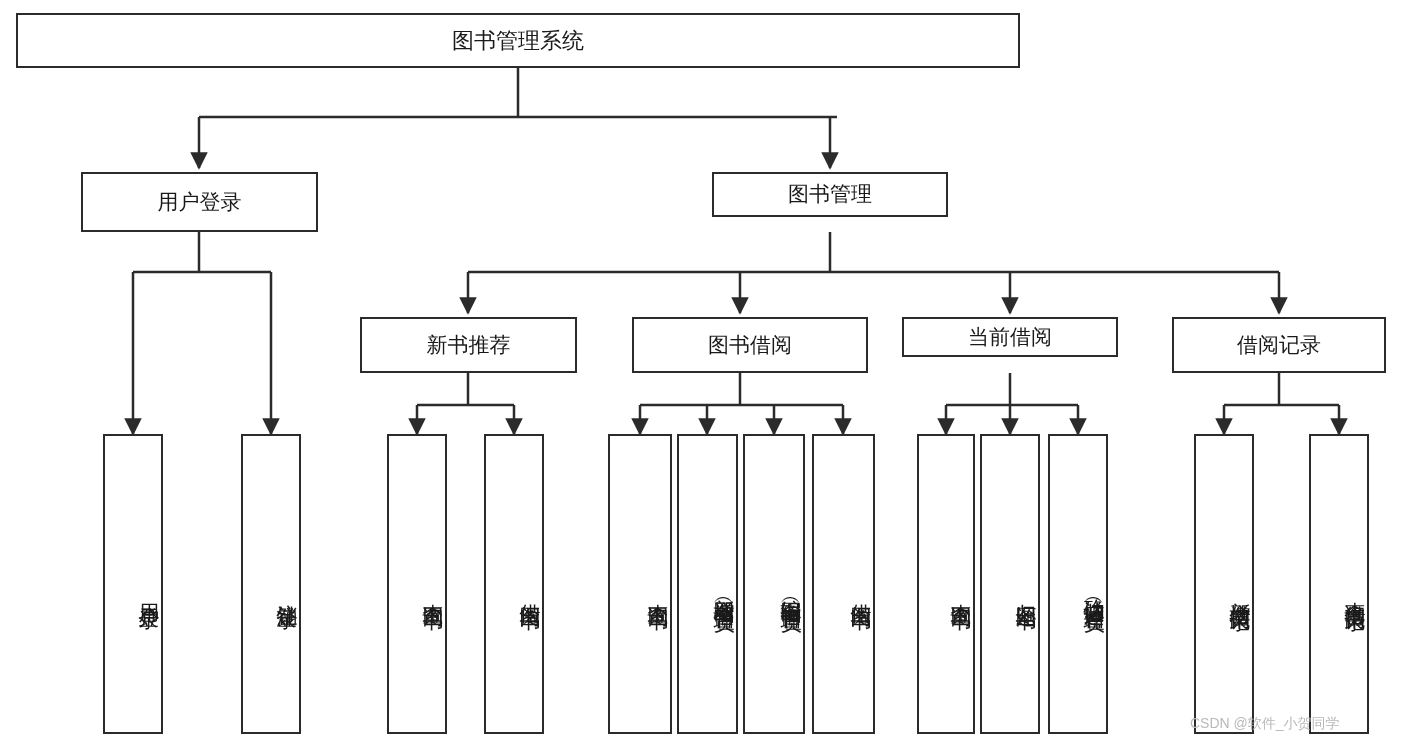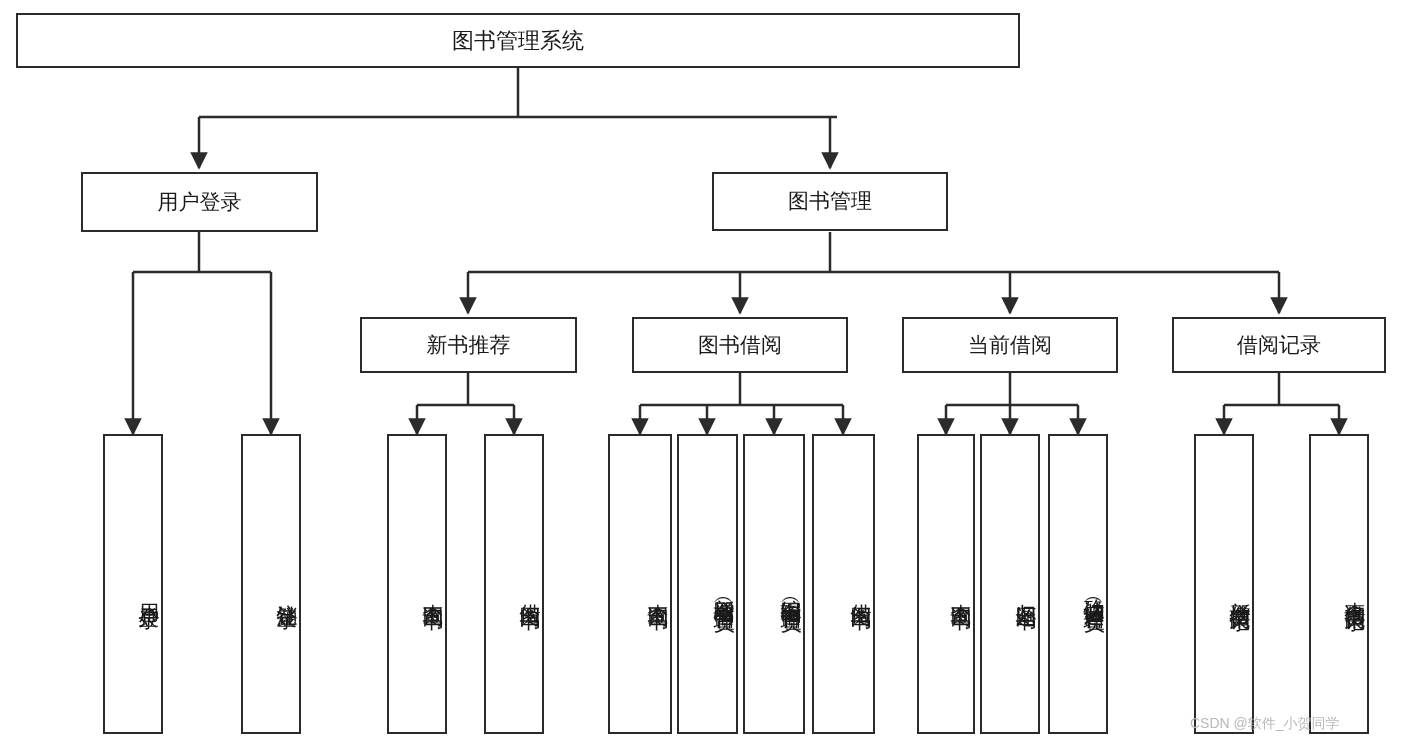--- a/index.html
+++ b/index.html
@@ -120,31 +120,31 @@
     </g>
   </svg>
 
   <div class="node root" style="left:16px; top:13px; width:1004px; height:55px;">
     <span>图书管理系统</span>
   </div>
 
   <div class="node horiz" style="left:81px; top:172px; width:237px; height:60px;">
     <span>用户登录</span>
   </div>
-  <div class="node horiz" style="left:712px; top:172px; width:236px; height:59px;">
+  <div class="node horiz" style="left:712px; top:172px; width:236px; height:45px;">
     <span>图书管理</span>
   </div>
 
   <div class="node horiz" style="left:360px; top:317px; width:217px; height:56px;">
     <span>新书推荐</span>
   </div>
-  <div class="node horiz" style="left:632px; top:317px; width:216px; height:56px;">
+  <div class="node horiz" style="left:632px; top:317px; width:236px; height:56px;">
     <span>图书借阅</span>
   </div>
-  <div class="node horiz" style="left:902px; top:317px; width:216px; height:56px;">
+  <div class="node horiz" style="left:902px; top:317px; width:216px; height:40px;">
     <span>当前借阅</span>
   </div>
   <div class="node horiz" style="left:1172px; top:317px; width:214px; height:56px;">
     <span>借阅记录</span>
   </div>
 
   <div class="node vert" style="left:103px; top:434px; width:60px; height:300px;">
     <span class="vlabel">用户登录</span>
   </div>
   <div class="node vert" style="left:241px; top:434px; width:60px; height:300px;">

